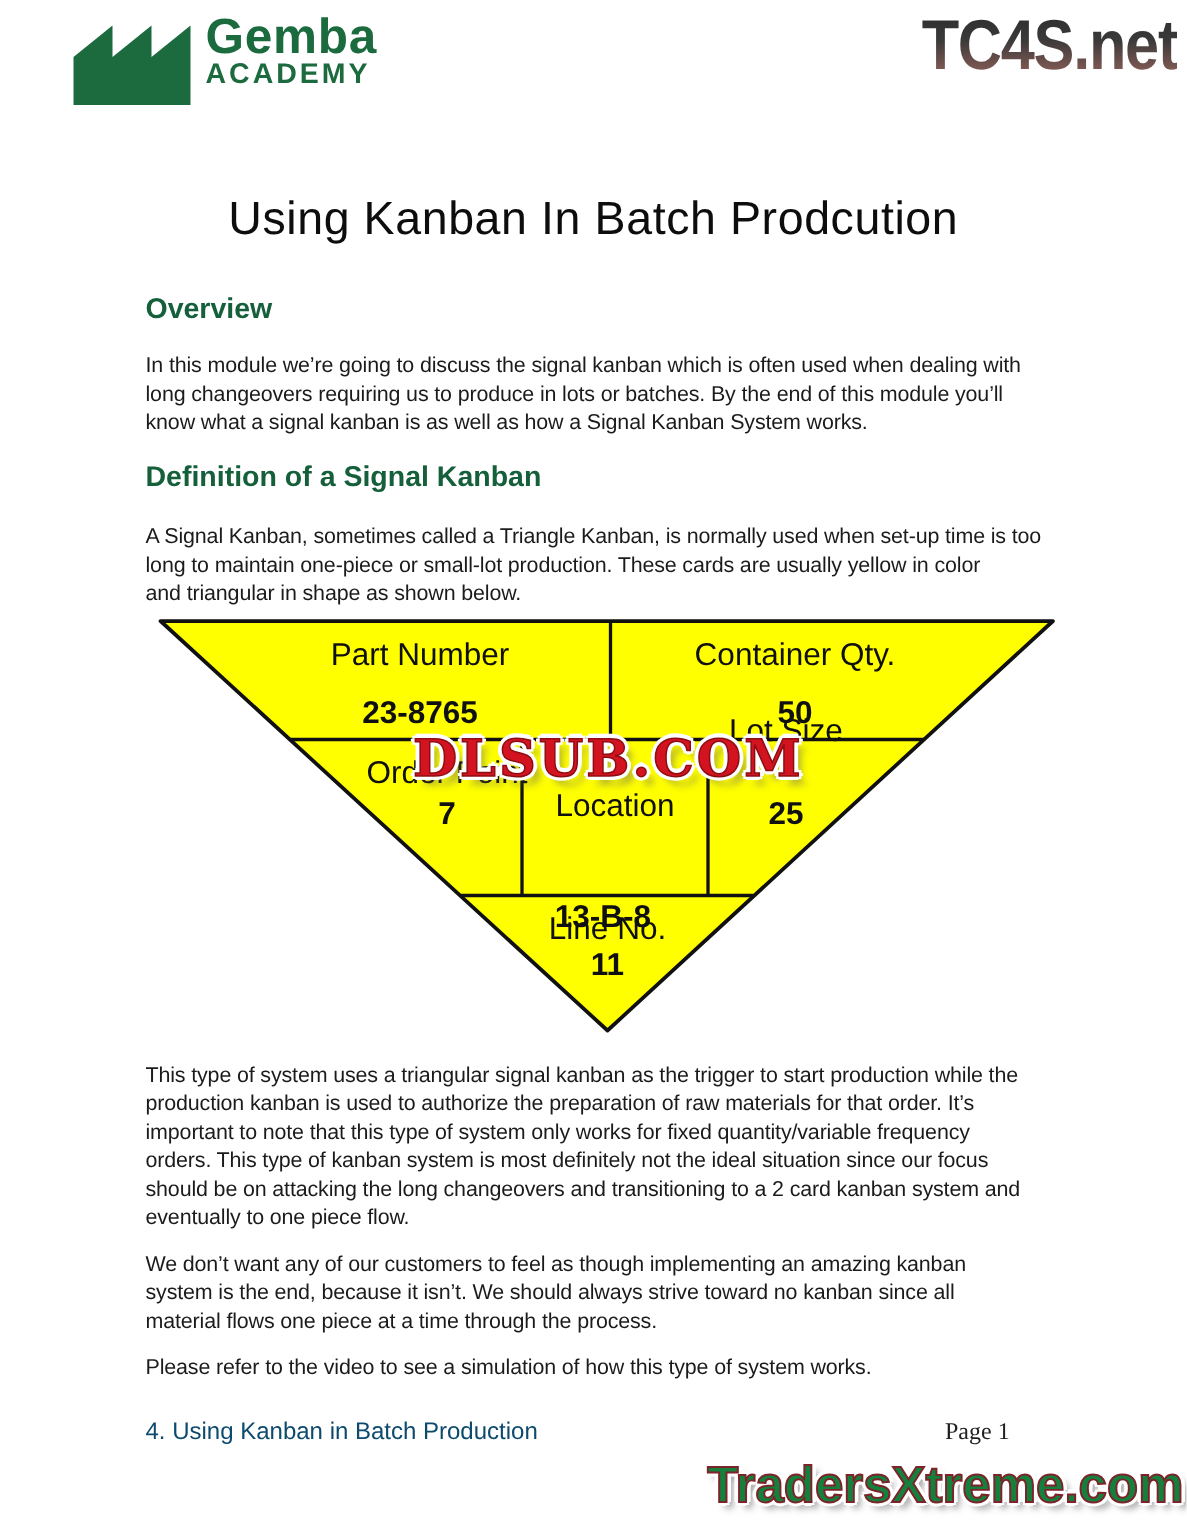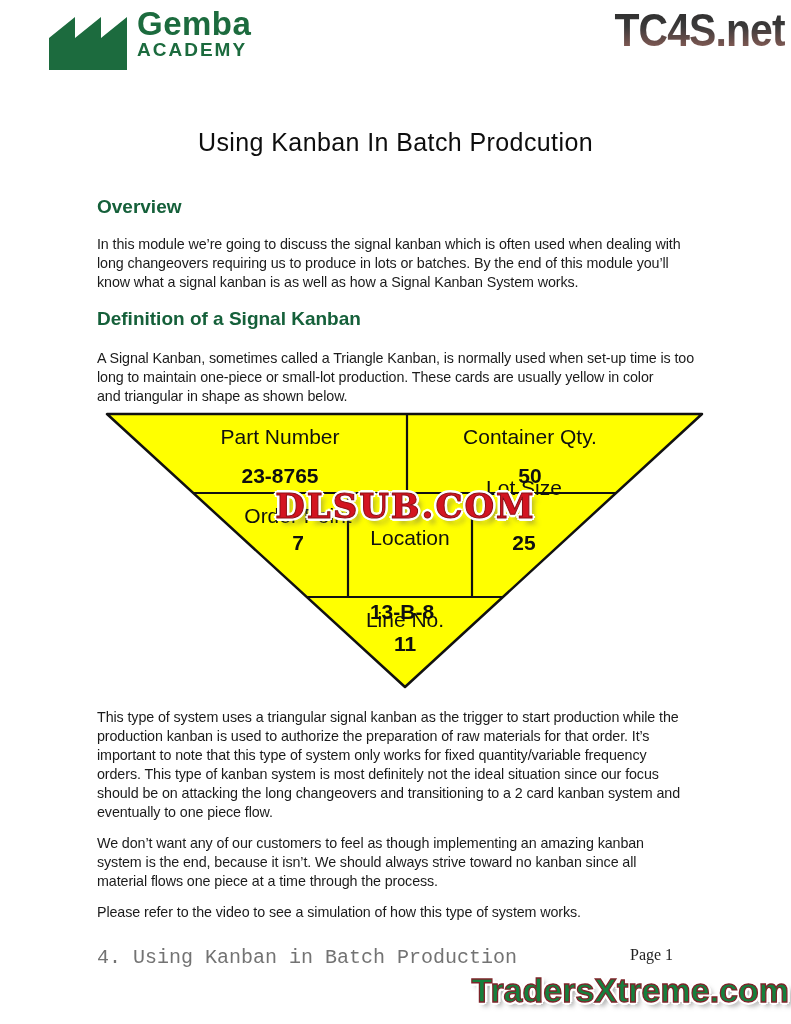--- a/index.html
+++ b/index.html
@@ -14,21 +14,21 @@
   .brand-sub{font-size:19px;font-weight:700;color:#1c6b3e;letter-spacing:2px;line-height:20px;}
 
   
   .tc4s{position:absolute;top:2px;right:6px;font-size:47px;font-weight:700;letter-spacing:-1px;
         transform:scaleX(.87);transform-origin:right top;
         background:linear-gradient(180deg,#2c2c2c 8%,#3b3a3a 45%,#9a655d 96%);
         -webkit-background-clip:text;background-clip:text;color:transparent;
         font-family:"Liberation Sans",sans-serif;}
 
   .doc-title{position:absolute;top:128px;left:0;right:0;text-align:center;
-             font-size:25px;font-weight:400;color:#0d0d0d;letter-spacing:.4px;}
+             font-size:31px;font-weight:400;color:#0d0d0d;letter-spacing:.4px;}
 
   .h-green{position:absolute;left:97px;font-size:19px;font-weight:700;color:#15603a;}
   #h-overview{top:196px;}
   #h-definition{top:308px;}
 
   .para{position:absolute;left:97px;width:665px;font-size:14.3px;line-height:19px;
         color:#1b1b1b;white-space:pre-line;letter-spacing:-.1px;}
   #p-overview{top:235px;}
   #p-definition{top:349px;}
   #p-after1{top:708px;}
@@ -54,22 +54,22 @@
 
   
   .wm-center{position:absolute;top:486px;left:calc(50% + 10px);transform:translateX(-50%);
              font-family:"DejaVu Serif",serif;font-weight:700;font-size:34px;letter-spacing:2px;
              color:#d31420;-webkit-text-stroke:1px #8c0d12;white-space:nowrap;
              text-shadow:-3px 0 0 #fff,3px 0 0 #fff,0 -3px 0 #fff,0 3px 0 #fff,
                          -2px -2px 0 #fff,2px -2px 0 #fff,-2px 2px 0 #fff,2px 2px 0 #fff,
                          5px 6px 5px rgba(90,90,90,.45);}
 
   
-  .footer-left{position:absolute;left:97px;top:946px;font-family:Liberation Mono, monospace;
-               font-size:20px;color:#737373;}
+  .footer-left{position:absolute;left:97px;top:946px;font-family:Liberation Sans, sans-serif;
+               font-size:16px;color:#0c4a6e;}
   .footer-right{position:absolute;left:630px;top:946px;font-family:"Liberation Serif",serif;
                 font-size:16px;color:#1f1f1f;}
 
   
   .wm-bottom{position:absolute;right:2px;top:971px;font-size:34px;font-weight:700;
              color:#15803d;-webkit-text-stroke:1.3px #7d2329;white-space:nowrap;letter-spacing:0;
              text-shadow:-3px 0 0 #fff,3px 0 0 #fff,0 -3px 0 #fff,0 3px 0 #fff,
                          -2px -2px 0 #fff,2px -2px 0 #fff,-2px 2px 0 #fff,2px 2px 0 #fff,
                          4px 4px 5px rgba(80,80,80,.6);}
 </style>

